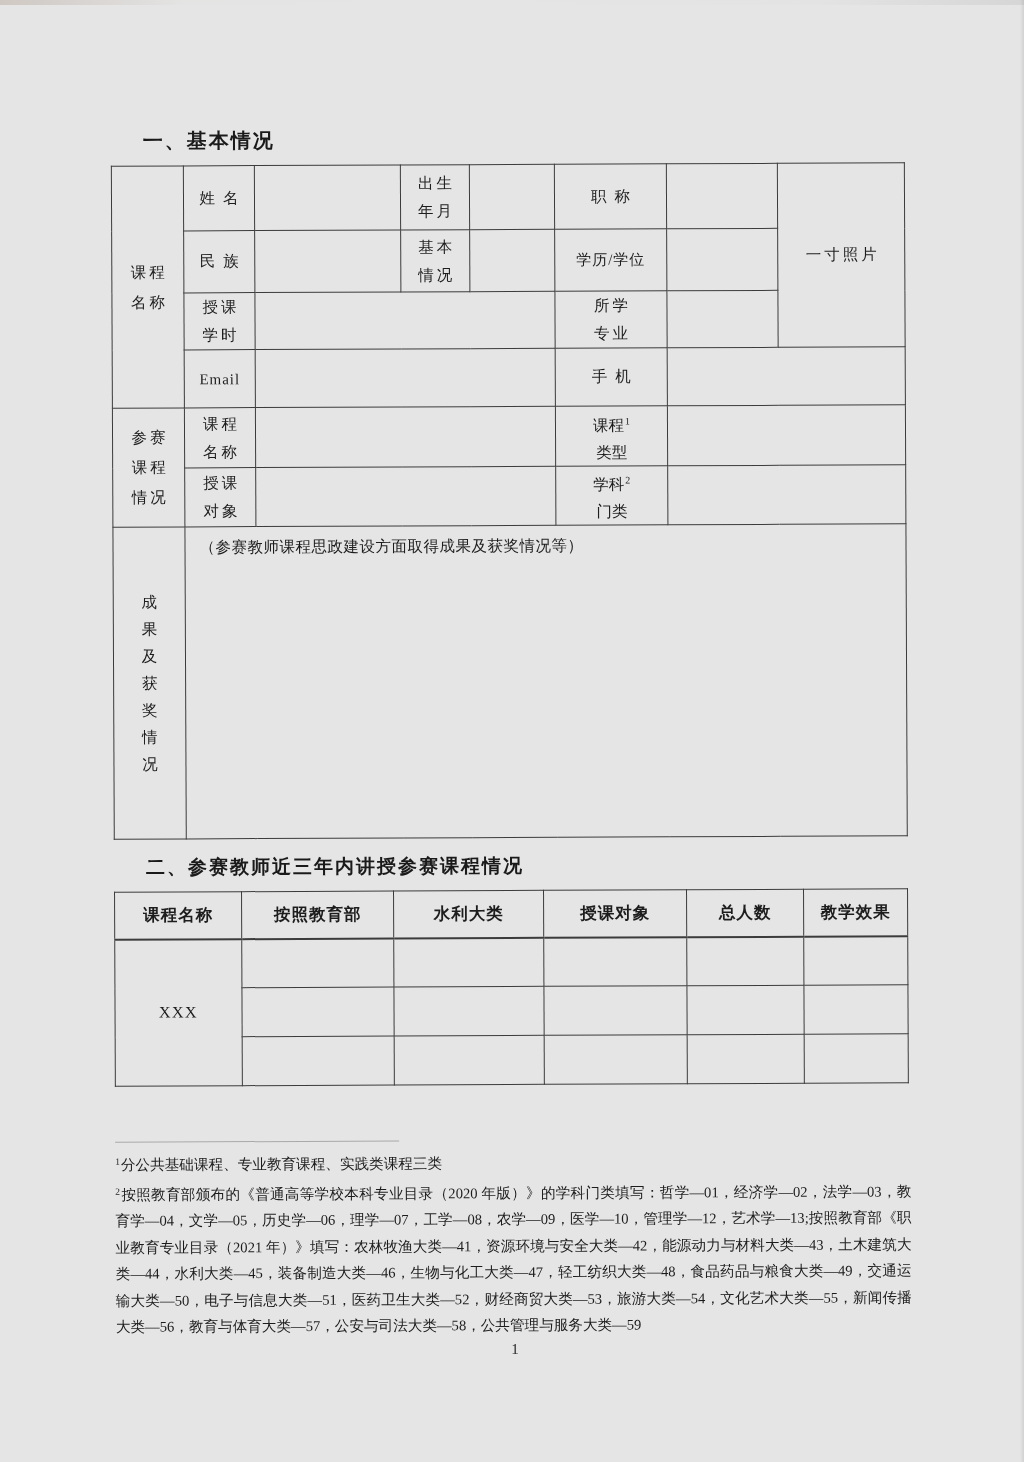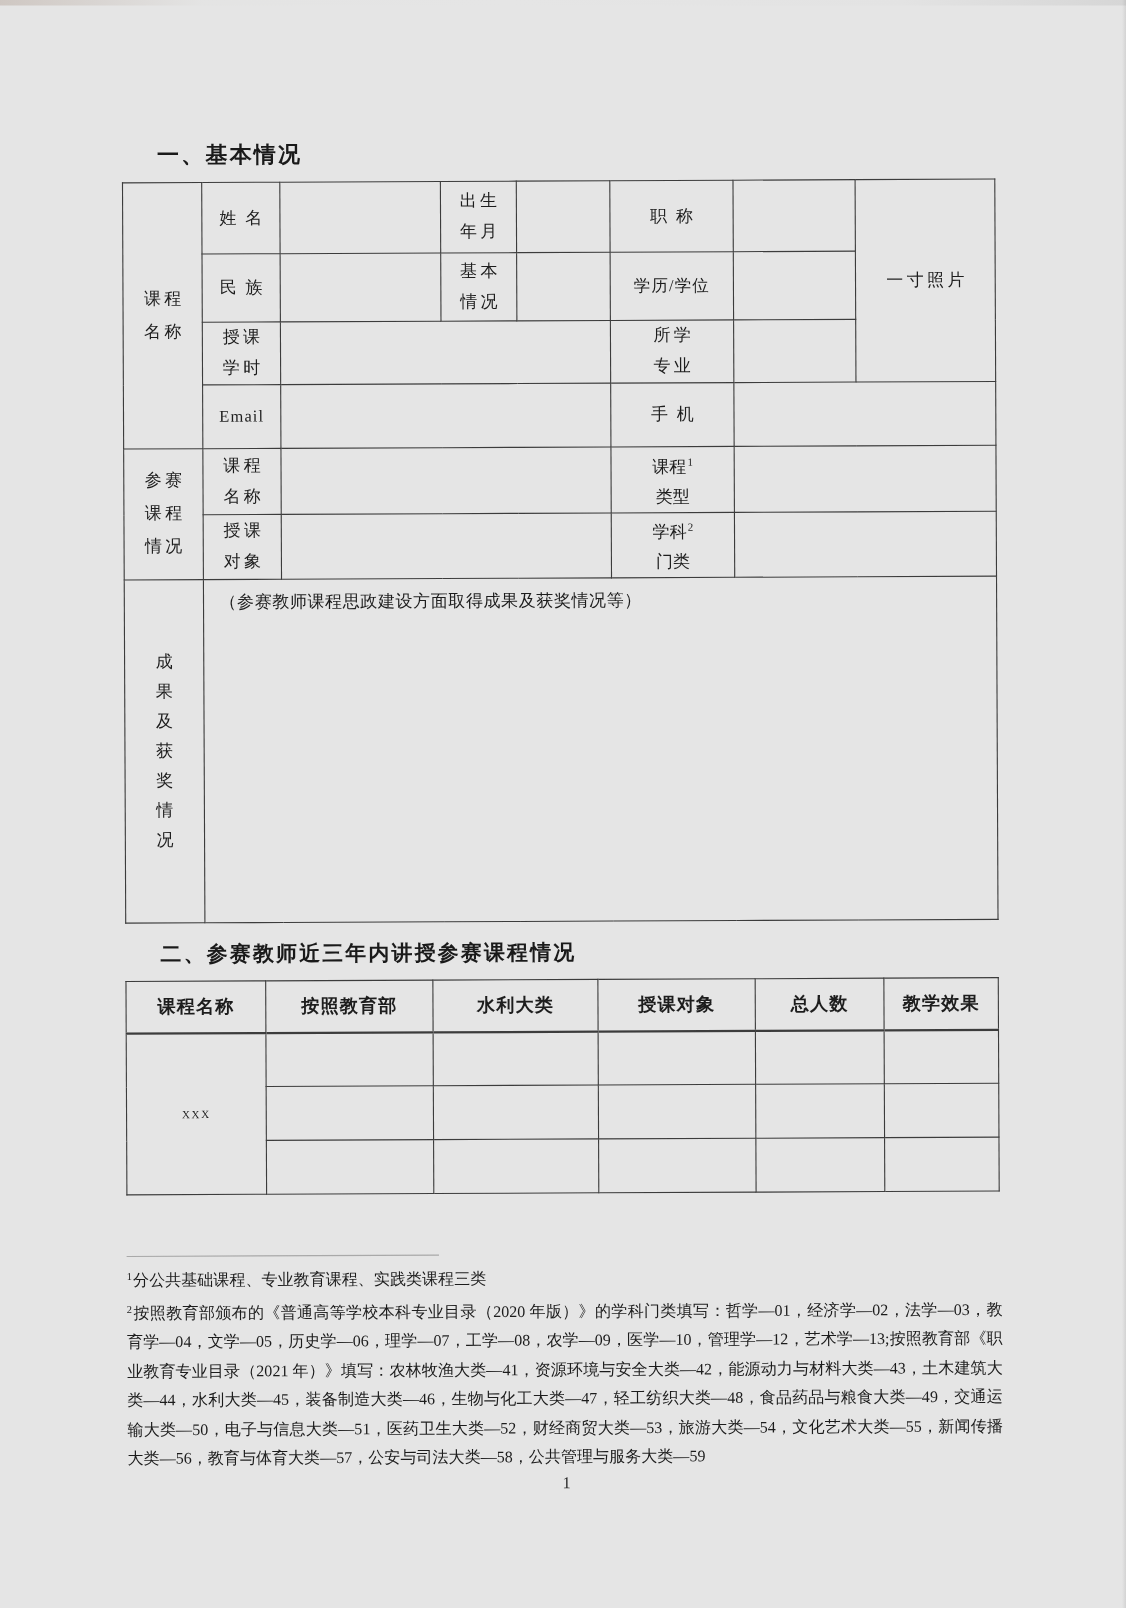--- a/index.html
+++ b/index.html
@@ -37,21 +37,21 @@
   .sp2{letter-spacing:8px;margin-right:-8px;}          
   .w2{display:inline-block;width:42px;line-height:28px;letter-spacing:3px;margin-right:-3px;text-align:center;}
   .w1{display:inline-block;width:18px;line-height:27px;letter-spacing:0;}
   .grp .w2{line-height:30px;}
   .supl{font-size:10px;vertical-align:6px;margin-left:1px;}
   .email{letter-spacing:1px;font-size:15px;}
   .photo{letter-spacing:3px;margin-right:-3px;font-family:Liberation Serif, serif;}
   .slash{letter-spacing:1px;font-size:15px;}
   .achv-cell{vertical-align:top;text-align:left;}
   .achv-note{padding:10px 16px 0 14px;font-size:15.5px;letter-spacing:.5px;text-align:left;}
-  .xxx{font-size:10px;letter-spacing:1.5px;font-family:"Liberation Serif","DejaVu Serif",serif;}
+  .xxx{font-size:16px;letter-spacing:1.5px;font-family:"Liberation Serif","DejaVu Serif",serif;}
 
   #sep{position:absolute;left:113px;top:1140px;width:284px;height:1px;background:#a9a9a9;}
   #footnotes{position:absolute;left:113px;top:1147px;width:796px;
     font-size:14.6px;line-height:26.5px;text-align:justify;color:#1c1c1c;}
   #footnotes p{margin:0;}
   #footnotes sup{font-size:9.5px;vertical-align:5px;margin-right:1px;}
   #pagenum{position:absolute;left:0;top:1341px;width:100%;text-align:center;
     font-size:15px;color:#2a2a2a;font-family:"Liberation Serif","DejaVu Serif",serif;}
 </style>
 </head>

